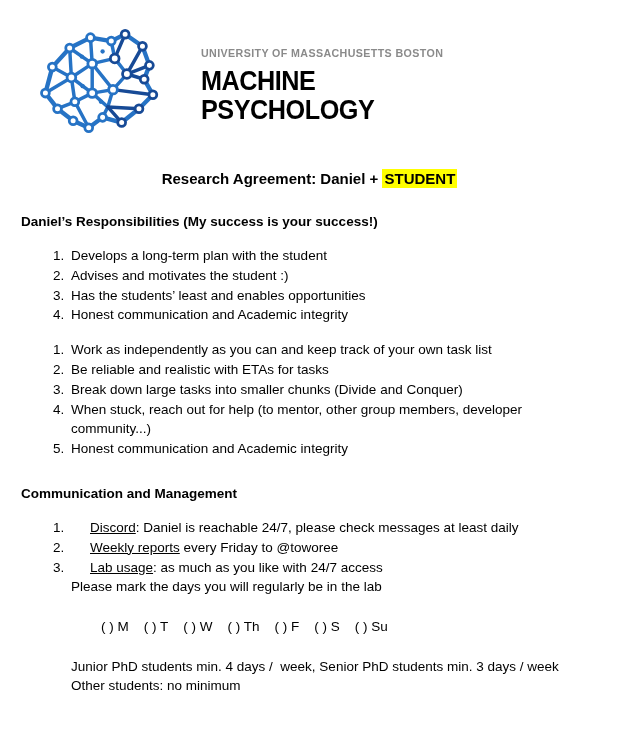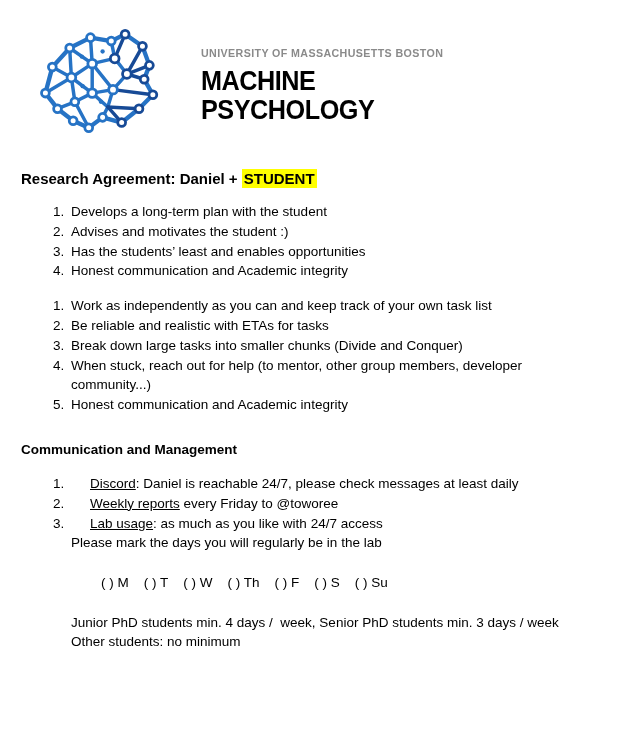--- a/index.html
+++ b/index.html
@@ -43,21 +43,21 @@
     font-size: 28px;
     font-weight: 700;
     line-height: 29px;
     letter-spacing: -0.5px;
     transform: scaleX(0.9);
     transform-origin: left;
     white-space: nowrap;
   }
   
   .doc-title {
-    text-align: left;
+    text-align: center;
     font-size: 15px;
     font-weight: bold;
     margin: 26px 0 1px;
   }
   .doc-title mark {
     background: #ffff00;
     color: #000;
     padding: 1px 2px;
   }
   
@@ -168,20 +168,21 @@
 
     <div class="logo-text">
       <div class="uni-line">UNIVERSITY OF MASSACHUSETTS BOSTON</div>
       <div class="lab-line">MACHINE</div>
       <div class="lab-line">PSYCHOLOGY</div>
     </div>
   </div>
 
   <h1 class="doc-title"><span>Research Agreement: Daniel + </span><mark>STUDENT</mark></h1>
 
+  <h2 class="section-heading">Daniel’s Responsibilities (My success is your success!)</h2>
   <ol class="items">
     <li><span>Develops a long-term plan with the student</span></li>
     <li><span>Advises and motivates the student :)</span></li>
     <li><span>Has the students’ least and enables opportunities</span></li>
     <li><span>Honest communication and Academic integrity</span></li>
   </ol>
 
   <ol class="items">
     <li><span>Work as independently as you can and keep track of your own task list</span></li>
     <li><span>Be reliable and realistic with ETAs for tasks</span></li>

